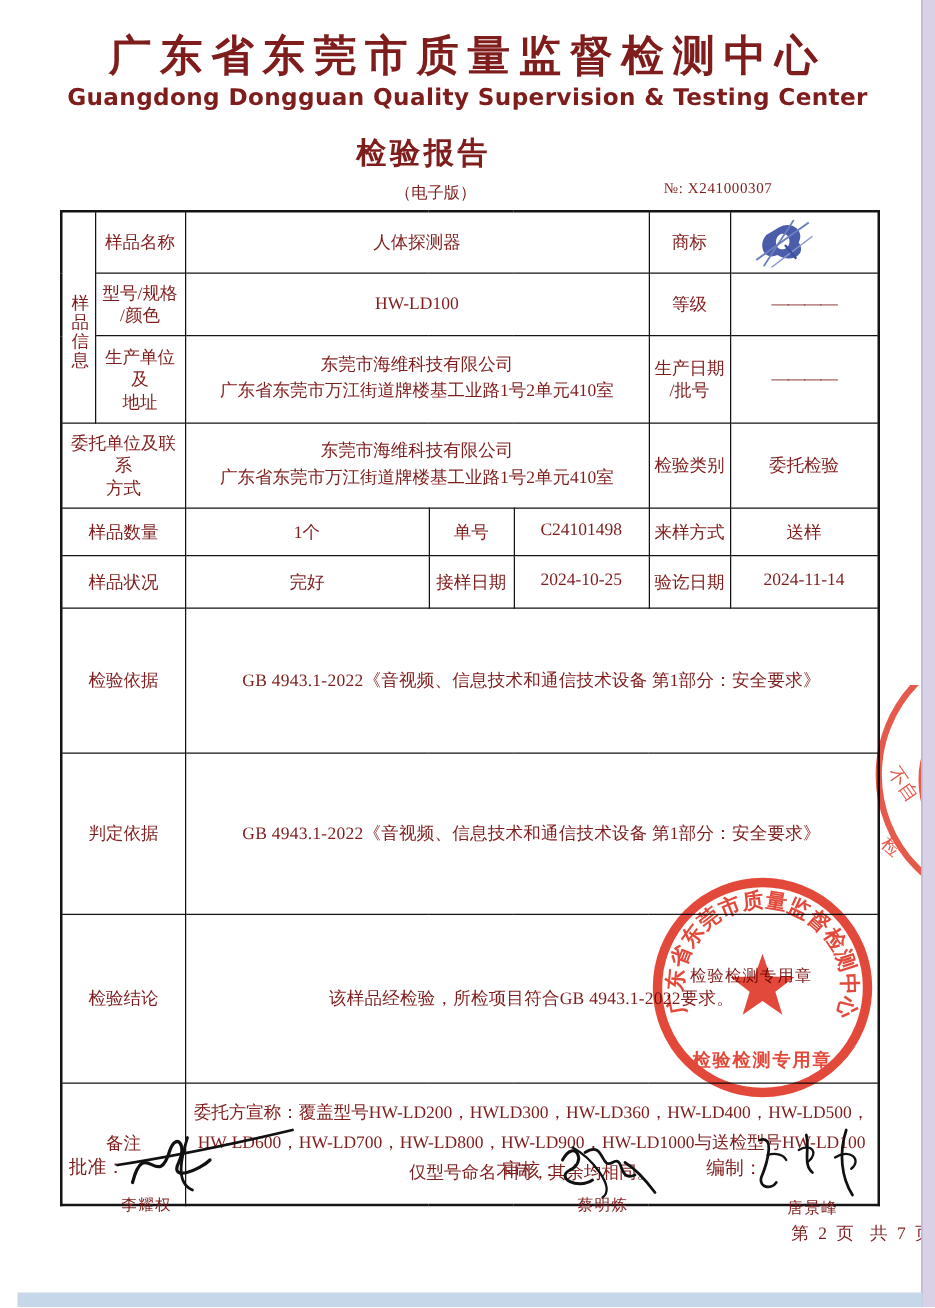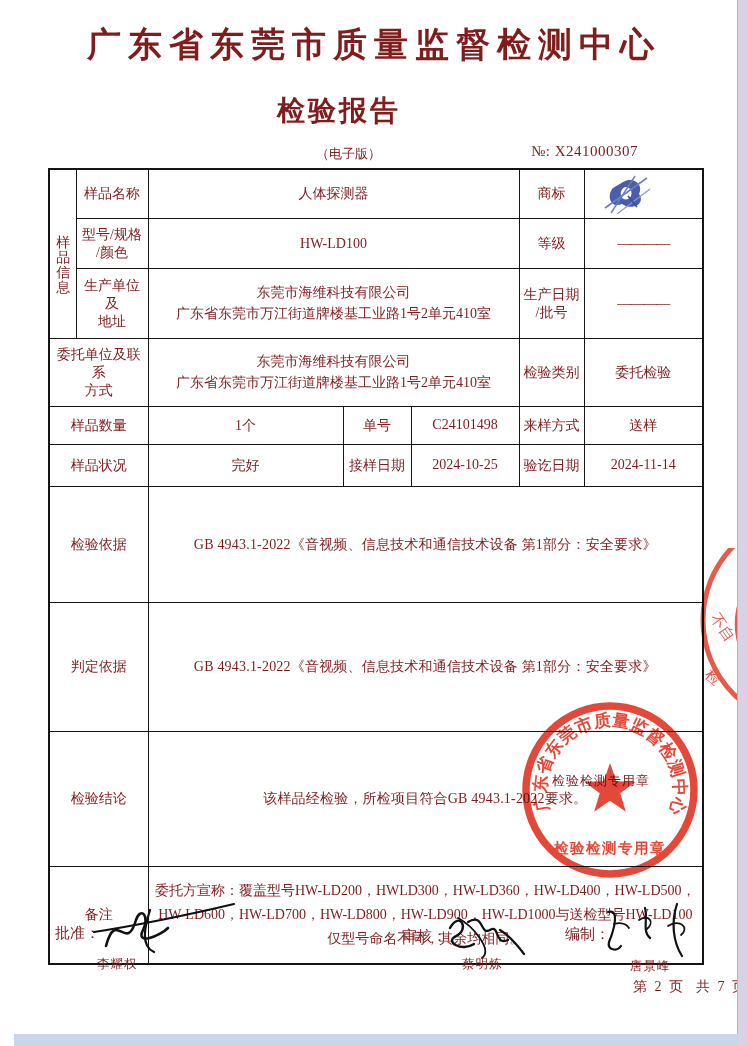--- a/index.html
+++ b/index.html
@@ -6,25 +6,25 @@
   .page{position:relative;width:748px;height:1046px;background:#ffffff;overflow:hidden;
         font-family:"Liberation Serif","DejaVu Serif",serif;color:#7f1d1d;}
 
   
   .org-cn{position:absolute;top:22px;left:0;width:748px;text-align:center;
           font-family:"DejaVu Sans","Liberation Sans",sans-serif;font-weight:900;
           font-size:34px;letter-spacing:7px;white-space:nowrap;}
   .org-en{position:absolute;top:68px;left:0;width:748px;text-align:center;
           font-family:"DejaVu Sans","Liberation Sans",sans-serif;font-weight:bold;
           font-size:18.5px;letter-spacing:0.3px;white-space:nowrap;}
-  .report-title{position:absolute;top:92px;left:0;width:678px;text-align:center;
+  .report-title{position:absolute;top:106px;left:0;width:678px;text-align:center;
           font-family:"DejaVu Sans","Liberation Sans",sans-serif;font-weight:bold;
-          font-size:28px;letter-spacing:3px;}
+          font-size:24px;letter-spacing:3px;}
   .edition{position:absolute;top:145px;left:316px;font-size:13px;}
-  .report-no{position:absolute;top:143px;left:531px;font-size:15px;letter-spacing:0.5px;}
+  .report-no{position:absolute;top:143px;left:531px;font-size:12px;letter-spacing:0.5px;}
 
   
   table.main{position:absolute;left:48px;top:168px;width:654px;border-collapse:collapse;
              table-layout:fixed;border:2.5px solid #141414;}
   table.main td{border:1.6px solid #141414;text-align:center;vertical-align:middle;
                 font-size:14px;padding:2px 4px;overflow:hidden;}
   .pre{white-space:pre-line;}
   .r1 td{height:44px;} .r2 td{height:45px;} .r3 td{height:65px;}
   .r4 td{height:63px;} .r5 td{height:33px;} .r6 td{height:37px;margin-left:16px;}
   .r7 td{height:111px;} .r8 td{height:124px;} .r9 td{height:130px;} .r10 td{height:92px;}
@@ -57,20 +57,21 @@
   .edge-right{position:absolute;right:0;top:0;width:10px;height:1046px;
               background:#d9d2e6;border-left:1px solid #b7aecd;}
   .edge-bottom{position:absolute;left:14px;right:10px;bottom:0;height:12px;background:#c7d7ea;}
 </style>
 </head>
 <body>
 
 <div class="page">
 
   <div class="org-cn">广东省东莞市质量监督检测中心</div>
+  <div class="org-en">Guangdong Dongguan Quality Supervision &amp; Testing Center</div>
   <div class="report-title">检验报告</div>
   <div class="edition">（电子版）</div>
   <div class="report-no">№: X241000307</div>
 
   <table class="main">
     <colgroup>
       <col style="width:27px">
         <col style="width:72px">
         <col style="width:195px">
       <col style="width:68px">

